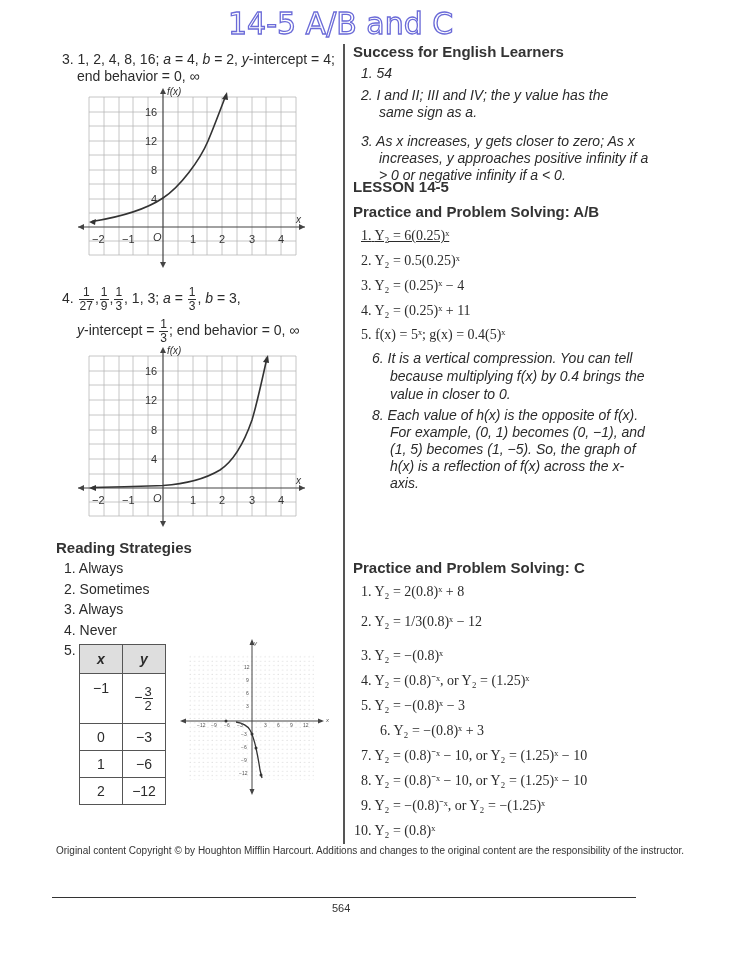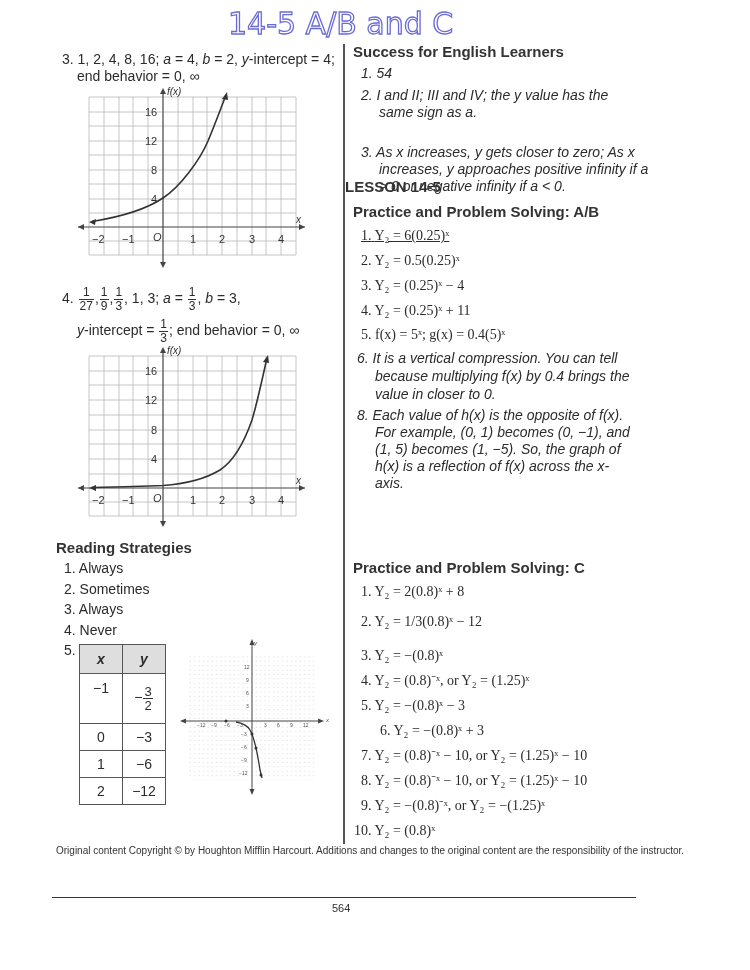--- a/index.html
+++ b/index.html
@@ -240,35 +240,35 @@
     <text x="241" y="736">−3</text>
       <text x="241" y="749">−6</text>
       <text x="241" y="762">−9</text>
       <text x="239" y="775">−12</text>
   </g>
 </svg>
 
 <div class="abs head" style="left:353px; top:43px;">Success for English Learners</div>
 <div class="abs txt" style="left:361px; top:65px; width:290px;">
   <div class="indent" style="margin-bottom:5px;"><span>1.</span> <span>54</span></div>
-  <div class="indent" style="margin-bottom:23px; width:245px;"><span>2.</span> <span>I and II; III and IV; the y value has the same sign as a.</span></div>
+  <div class="indent" style="margin-bottom:12px; width:245px;"><span>2.</span> <span>I and II; III and IV; the y value has the same sign as a.</span></div>
   <div class="indent" style="width:270px;"><span>3.</span> <span>As x increases, y gets closer to zero; As x increases, y approaches positive infinity if a &gt; 0 or negative infinity if a &lt; 0.</span></div>
 </div>
 
-<div class="abs head" style="left:345px; top:178px;">LESSON 14-5</div>
+<div class="abs head" style="left:353px; top:178px;">LESSON 14-5</div>
 <div class="abs head" style="left:353px; top:203px;">Practice and Problem Solving: A/B</div>
 
 <div class="abs txt math" style="left:361px; top:227px; width:290px;">
   <div style="height:25px;text-decoration:underline;"><span>1.</span> <span>Y₂ = 6(0.25)ˣ</span></div>
   <div style="height:25px;"><span>2.</span> <span>Y₂ = 0.5(0.25)ˣ</span></div>
   <div style="height:25px;"><span>3.</span> <span>Y₂ = (0.25)ˣ − 4</span></div>
   <div style="height:24px;"><span>4.</span> <span>Y₂ = (0.25)ˣ + 11</span></div>
   <div style="height:22px;"><span>5.</span> <span>f(x) = 5ˣ; g(x) = 0.4(5)ˣ</span></div>
 </div>
-<div class="abs txt" style="left:357px; top:349px; width:275px;">
+<div class="abs txt" style="left:372px; top:349px; width:275px;">
   <div class="indent" style="margin-bottom:4px; line-height:18px;"><span>6.</span> <span>It is a vertical compression. You can tell because multiplying f(x) by 0.4 brings the value in closer to 0.</span></div>
   <div class="indent"><span>8.</span> <span>Each value of h(x) is the opposite of f(x). For example, (0, 1) becomes (0, −1), and (1, 5) becomes (1, −5). So, the graph of h(x) is a reflection of f(x) across the x-axis.</span></div>
 </div>
 
 <div class="abs head" style="left:353px; top:559px;">Practice and Problem Solving: C</div>
 <div class="abs txt math" style="left:361px; top:583px; width:300px;">
   <div style="height:26px;"><span>1.</span> <span>Y₂ = 2(0.8)ˣ + 8</span></div>
   <div style="height:34px; padding-top:4px;"><span>2.</span> <span>Y₂ = 1/3(0.8)ˣ − 12</span></div>
   <div style="height:25px;"><span>3.</span> <span>Y₂ = −(0.8)ˣ</span></div>
   <div style="height:25px;"><span>4.</span> <span>Y₂ = (0.8)⁻ˣ, or Y₂ = (1.25)ˣ</span></div>

